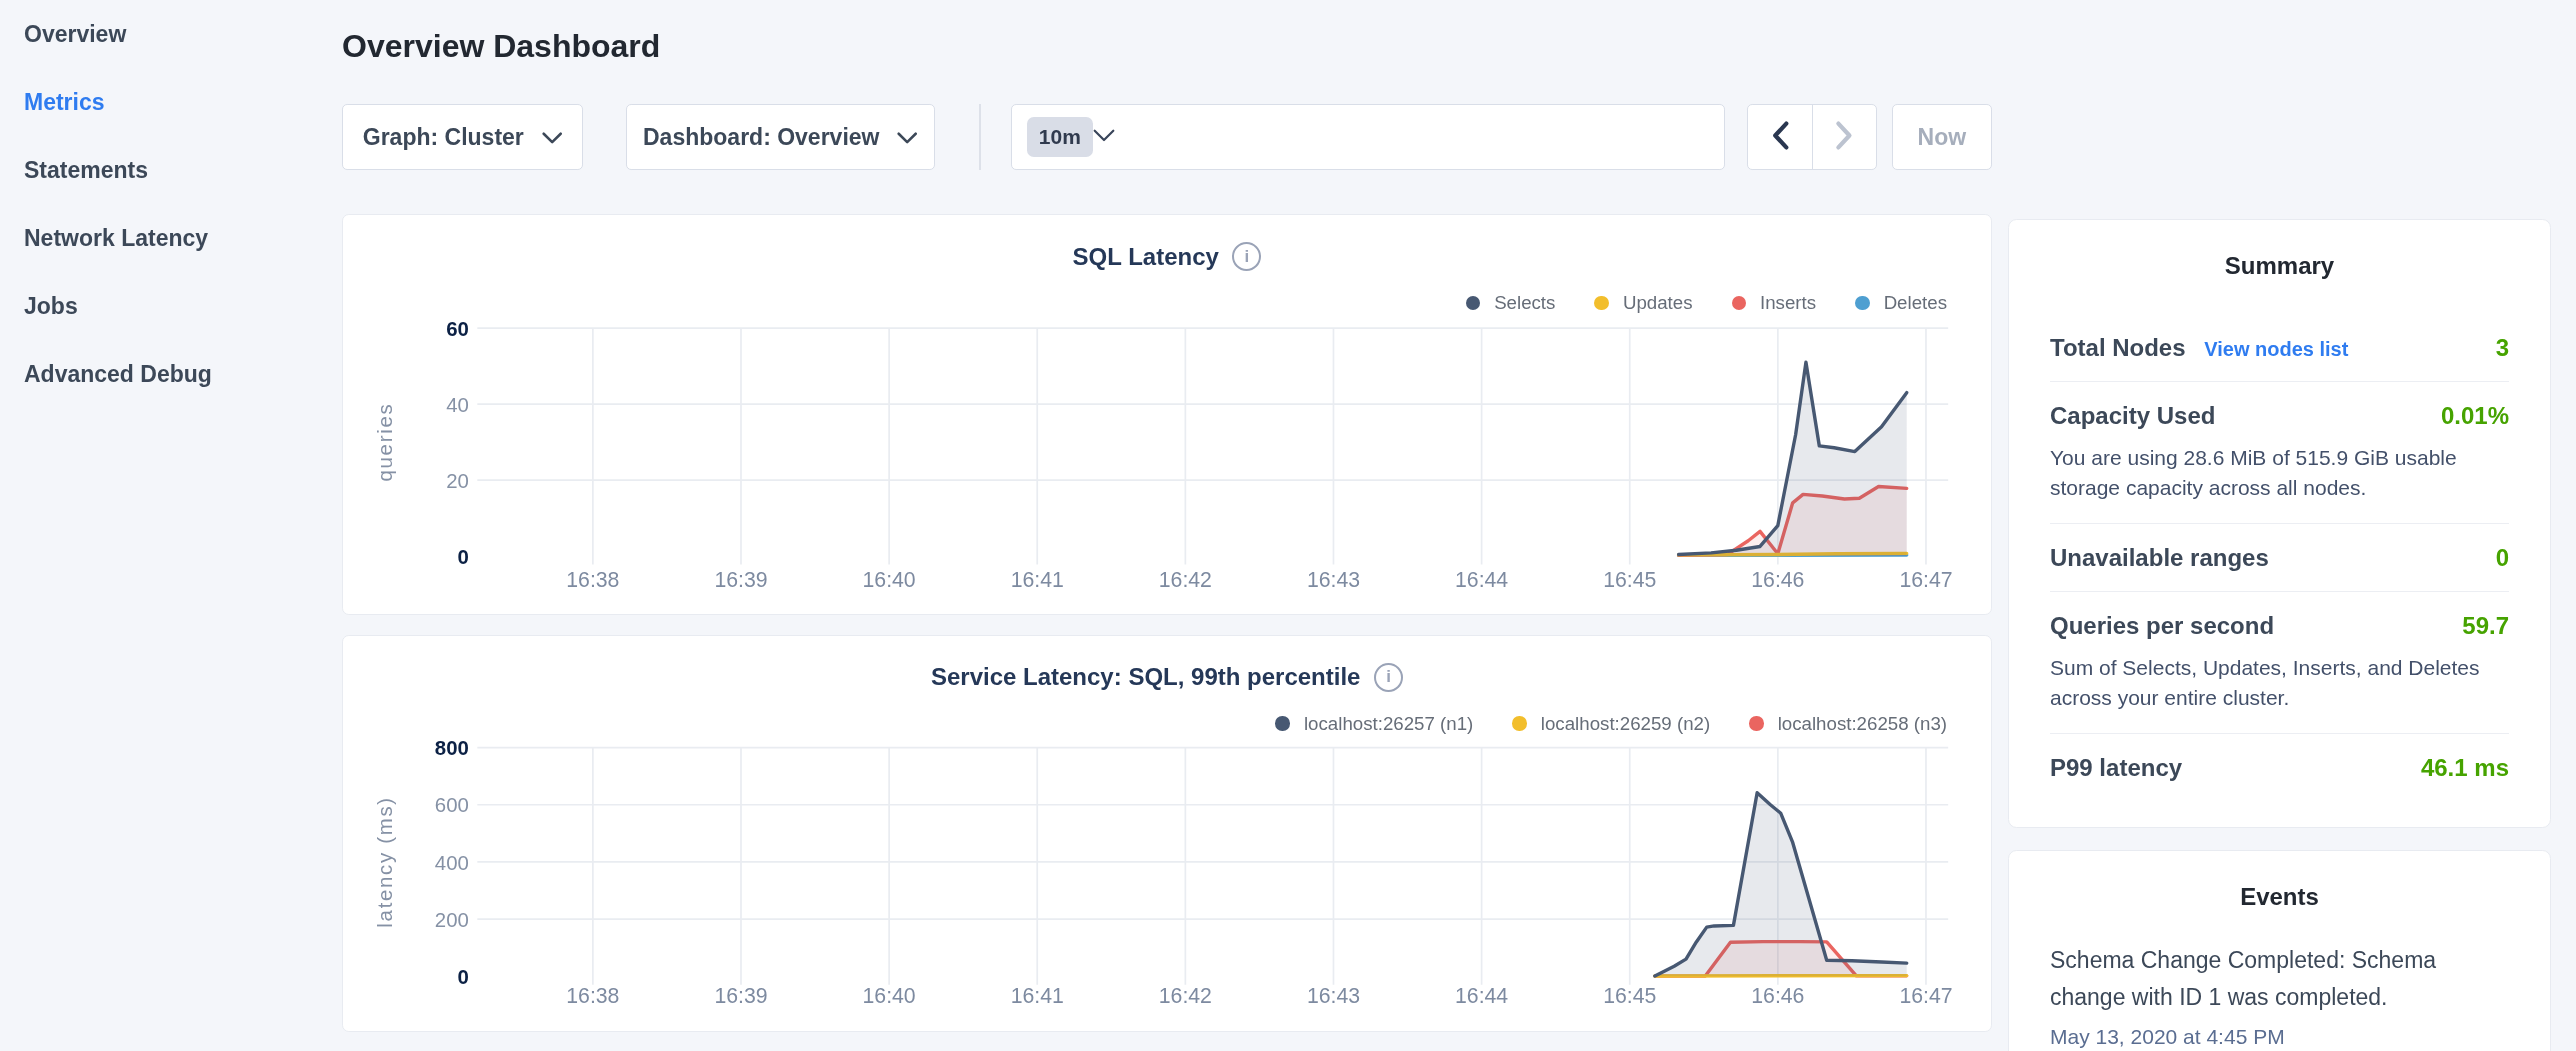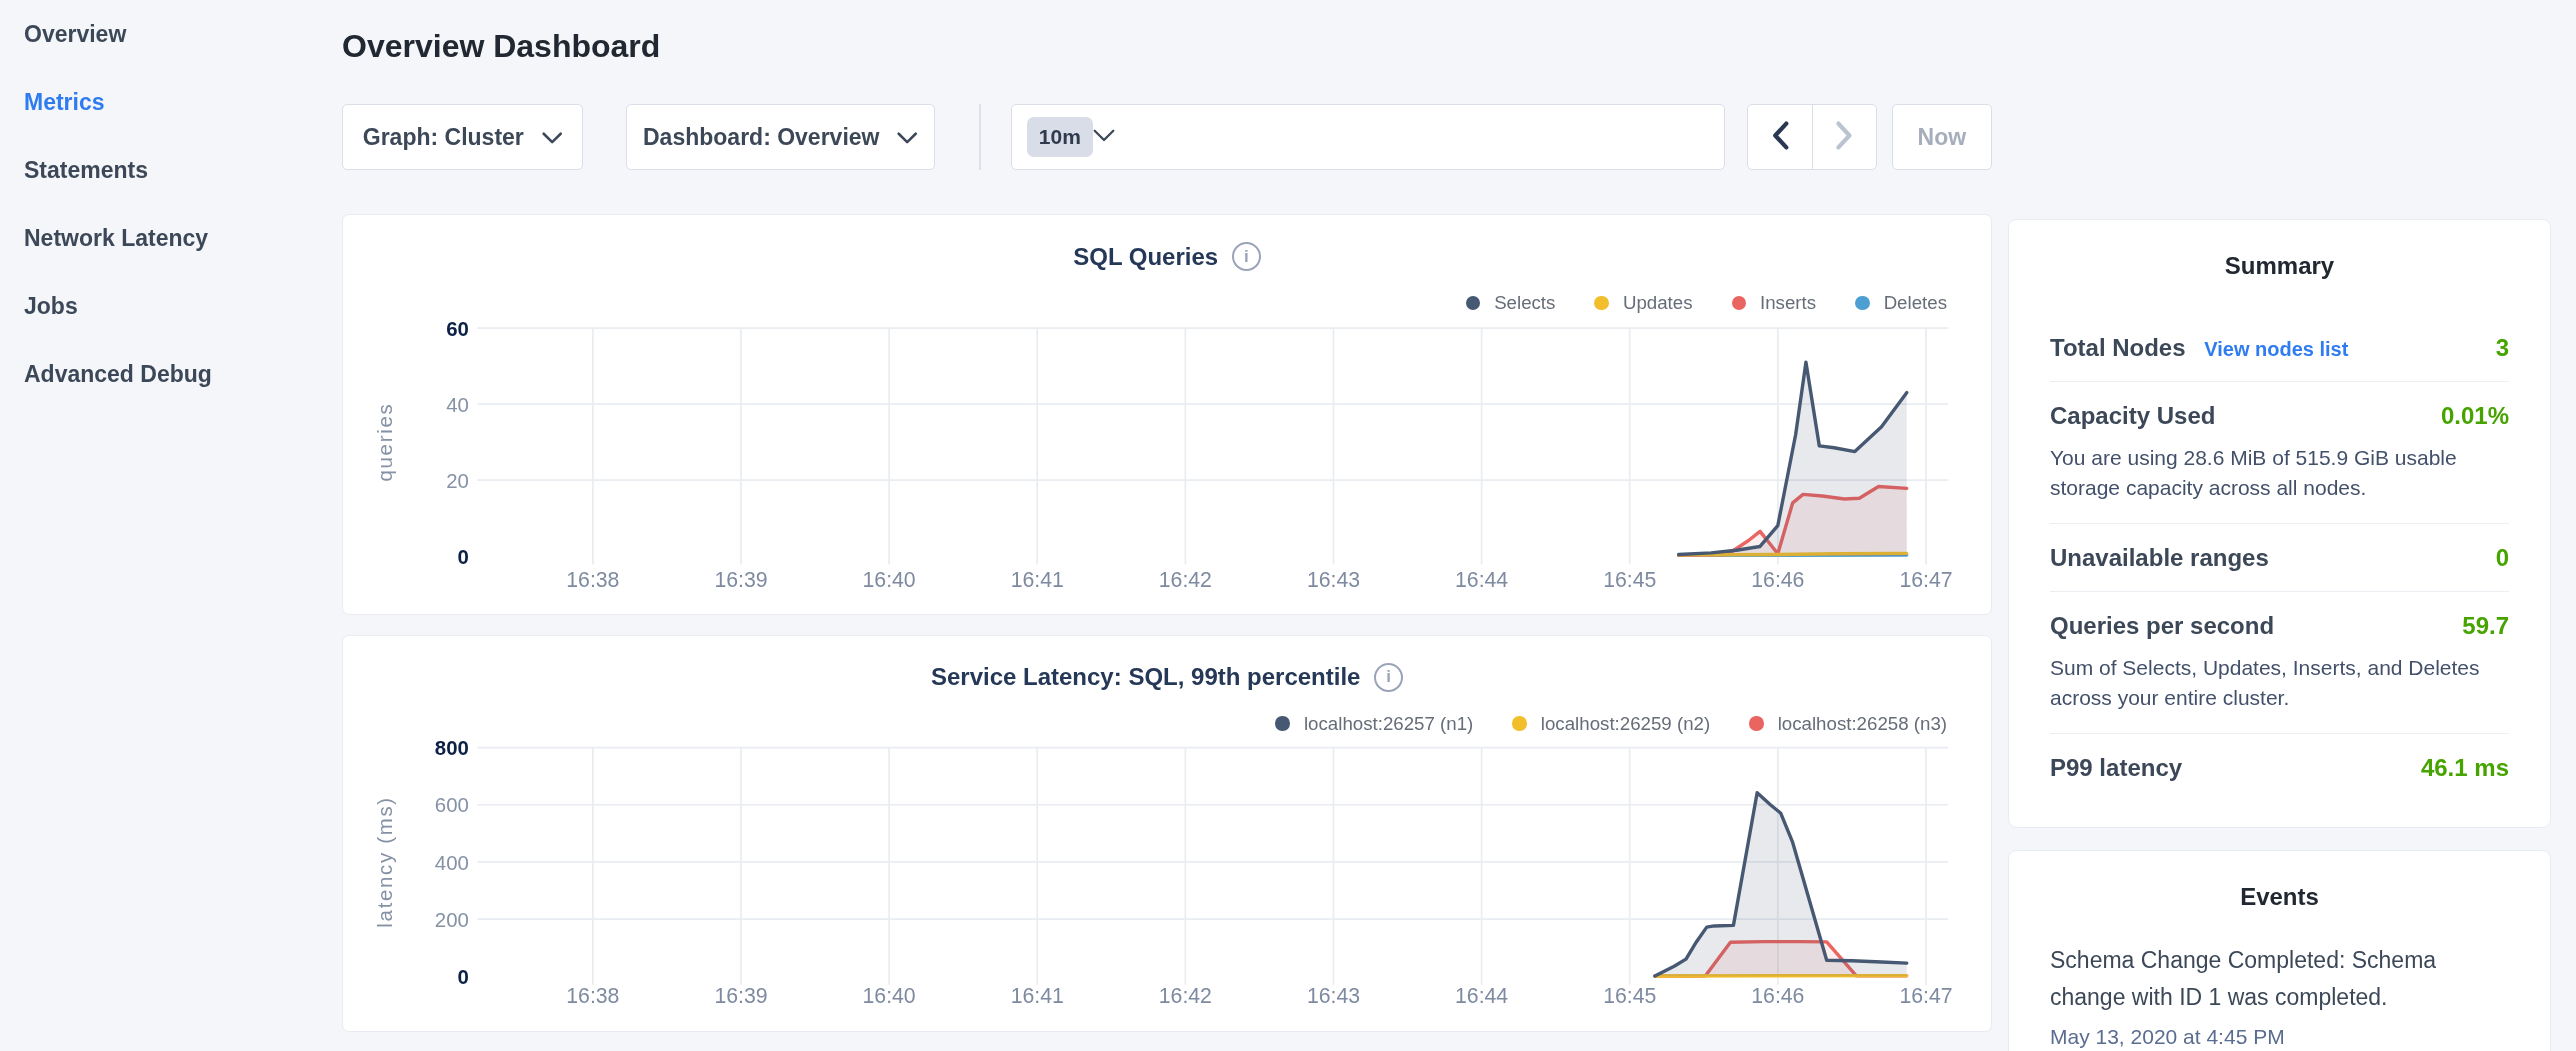--- a/index.html
+++ b/index.html
@@ -132,21 +132,21 @@
         </span>
       </div>
     </div>
     <div class="now-btn">
       <span>Now</span>
     </div>
   </div>
 
   <section class="chart-card first">
     <div class="chart-title-row">
-      <span class="chart-title">SQL Queries</span>
+      <span class="chart-title">SQL Latency</span>
       <span class="info-icon">i</span>
     </div>
     <div class="legend-row">
         <span class="legend-item">
           <span class="legend-dot" style="background: rgb(71, 88, 114);"></span>
           <span>Selects</span>
         </span>
         <span class="legend-item">
           <span class="legend-dot" style="background: rgb(242, 190, 44);"></span>
           <span>Updates</span>

